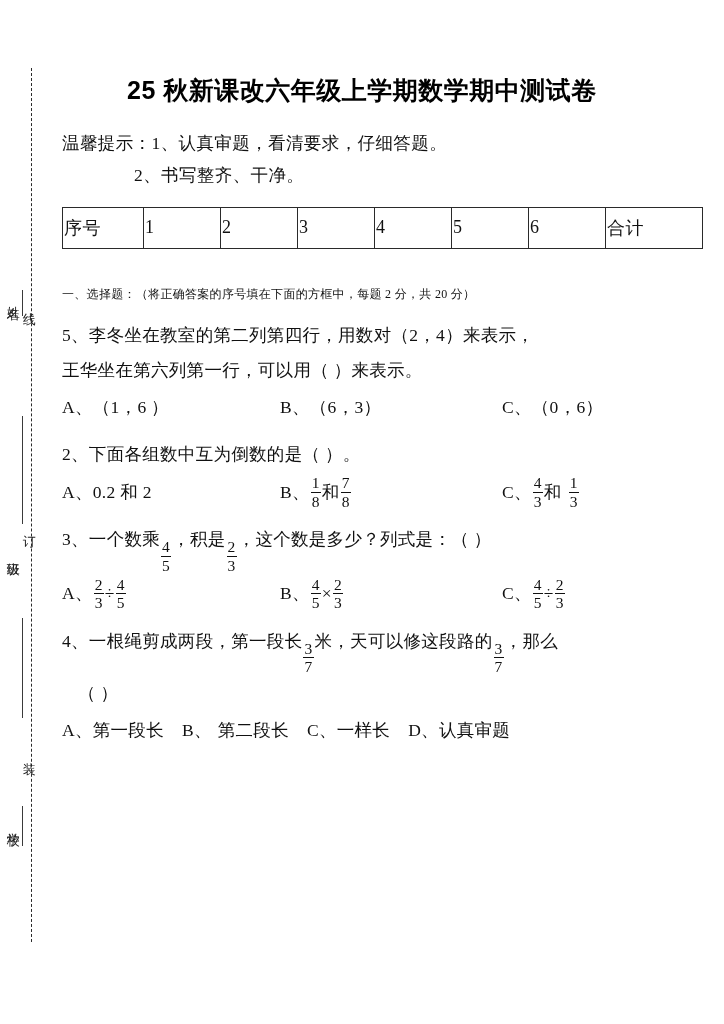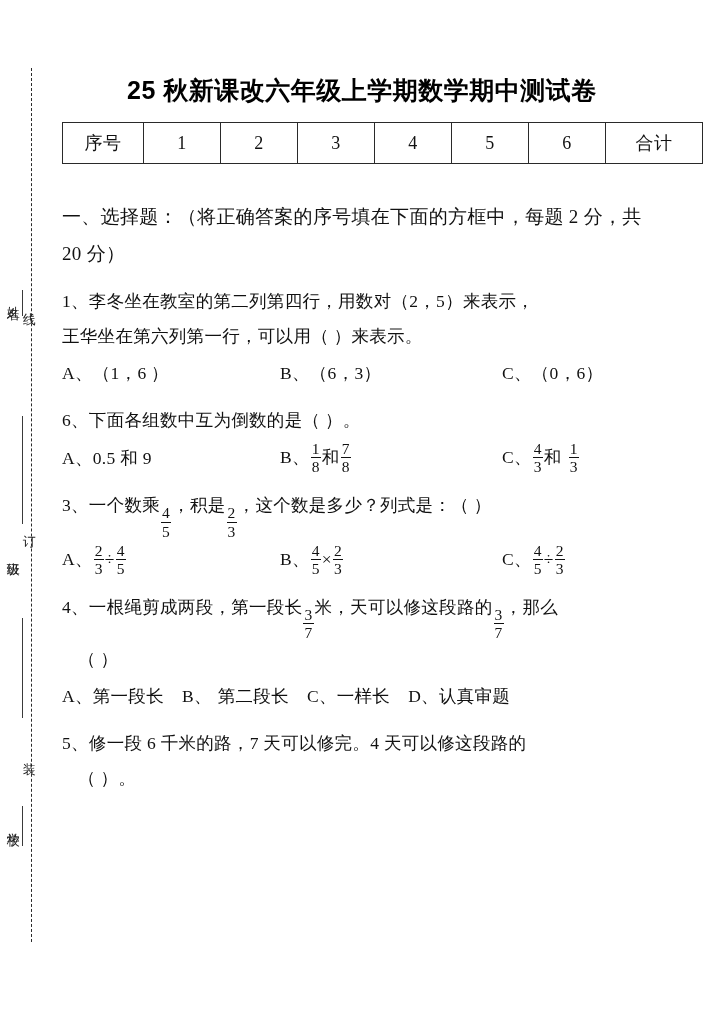--- a/index.html
+++ b/index.html
@@ -86,34 +86,34 @@
   
   .score-table {
     margin-top: 15px;
     width: 594px;
     border-collapse: collapse;
     table-layout: fixed;
   }
   .score-table td {
     border: 1px solid #2a2a2a;
     height: 38px;
-    text-align: center;
+    text-align: left;
     vertical-align: middle;
     font-size: 18px;
     letter-spacing: 0.5px;
     color: #111;
   }
   .score-table .c-head { width: 78px; }
   .score-table .c-num  { width: 74px; }
   .score-table .c-sum  { width: 94px; }
 
   
   .section-head {
     margin-top: 34px;
-    font-size: 19px;
+    font-size: 12px;
     line-height: 1.95;
     letter-spacing: 0.3px;
     color: #111;
   }
   .q {
     margin-top: 12px;
     font-size: 17.5px;
     line-height: 2.0;
     letter-spacing: 0.3px;
     color: #111;
@@ -168,63 +168,67 @@
   <div class="vtext inner" style="top:302px">线</div>
   <div class="vtext outer" style="top:552px">班级</div>
   <div class="vtext inner" style="top:524px">订</div>
   <div class="vtext outer" style="top:822px">学校</div>
   <div class="vtext inner" style="top:752px">装</div>
 
   <div id="content">
 
     <h1 class="doc-title">25 秋新课改六年级上学期数学期中测试卷</h1>
 
+    <div class="tips">
+      <div><span>温馨提示：</span><span>1、认真审题，看清要求，仔细答题。</span></div>
+      <div class="line2">2、书写整齐、干净。</div>
+    </div>
 
     <table class="score-table">
       <tbody>
           <tr>
         <td class="c-head">序号</td>
         <td class="c-num">1</td>
         <td class="c-num">2</td>
         <td class="c-num">3</td>
         <td class="c-num">4</td>
         <td class="c-num">5</td>
         <td class="c-num">6</td>
         <td class="c-sum">合计</td>
       </tr>
     </tbody>
       </table>
 
     <div class="section-head">一、选择题：（将正确答案的序号填在下面的方框中，每题 2 分，共 20 分）</div>
 
     <div class="q">
-      <span class="q-stem">1、李冬坐在教室的第二列第四行，用数对（2，5）来表示，</span>
+      <span class="q-stem">5、李冬坐在教室的第二列第四行，用数对（2，4）来表示，</span>
       <span class="q-stem">王华坐在第六列第一行，可以用（      ）来表示。</span>
       <div class="opts spread-3">
         <div class="opt">
             <span>A、</span>
             <span>（1，6 ）</span>
           </div>
         <div class="opt">
             <span>B、</span>
             <span>（6，3）</span>
           </div>
         <div class="opt">
             <span>C、</span>
             <span>（0，6）</span>
           </div>
       </div>
     </div>
 
     <div class="q">
-      <span class="q-stem">6、下面各组数中互为倒数的是（      ）。</span>
+      <span class="q-stem">2、下面各组数中互为倒数的是（      ）。</span>
       <div class="opts spread-3">
         <div class="opt">
             <span>A、</span>
-            <span>0.5 和 9</span>
+            <span>0.2 和 2</span>
           </div>
         <div class="opt">
           <span>B、</span>
           <span class="frac">
               <span class="num">1</span>
               <span class="den">8</span>
             </span>
           <span>和</span>
           <span class="frac">
               <span class="num">7</span>
@@ -322,19 +326,15 @@
             <span>C、</span>
             <span>一样长</span>
           </div>
         <div class="opt">
             <span>D、</span>
             <span>认真审题</span>
           </div>
       </div>
     </div>
 
-    <div class="q">
-      <span class="q-stem">5、修一段 6 千米的路，7 天可以修完。4 天可以修这段路的</span>
-      <span class="q-stem" style="padding-left:16px">（      ）。</span>
-    </div>
 
   </div>
 </div>
 
 </body></html>

